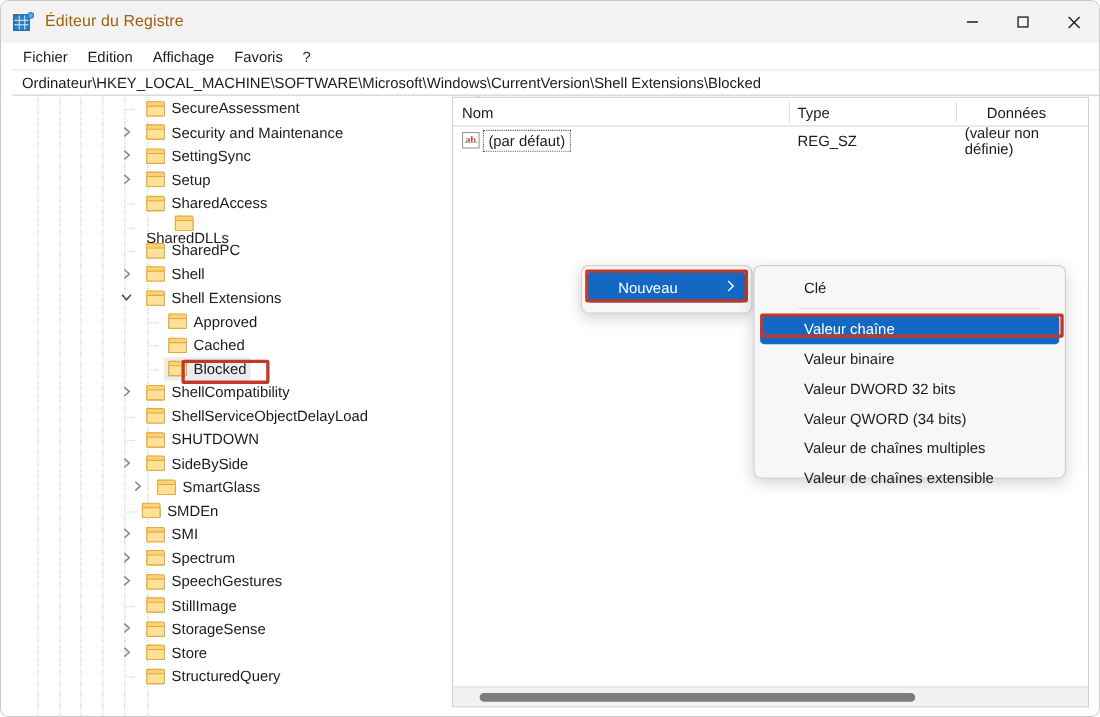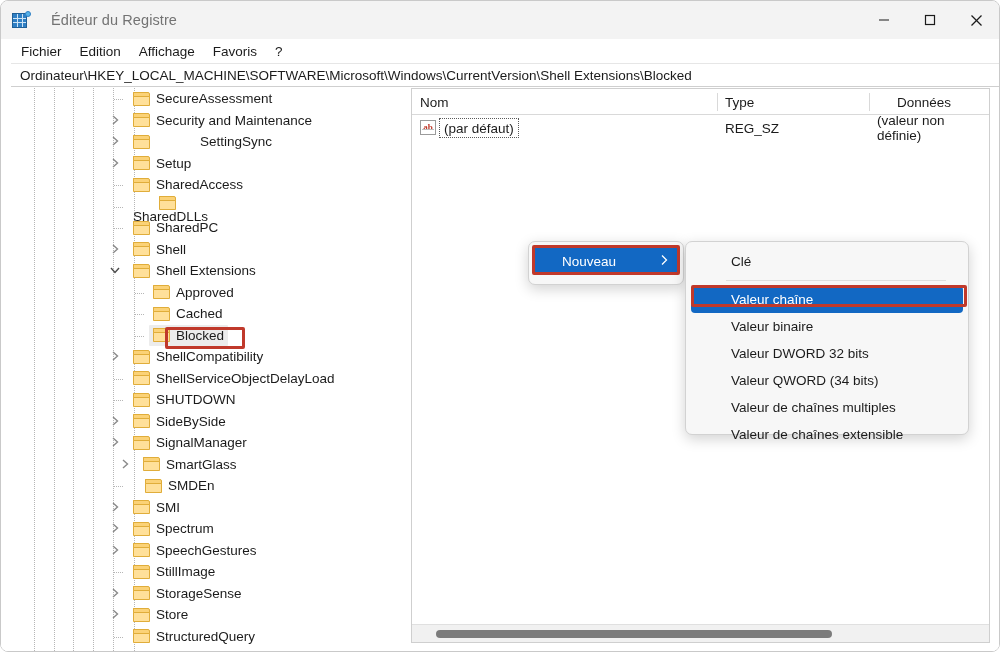--- a/index.html
+++ b/index.html
@@ -39,21 +39,21 @@
   }
   .title-icon .grid::after {
     content: ""; position: absolute; left: 4px; top: 0; width: 1px; height: 100%;
     background: #cfe4f5; box-shadow: 5px 0 0 #cfe4f5;
   }
   .title-icon .dot {
     position: absolute; right: -1px; top: 0px; width: 6px; height: 6px;
     border-radius: 50%; background: #57b2e8; border: 1px solid #2f7fc4;
   }
   .title-text {
-    margin-left: 21px; font-size: 14.5px; color: #737373;
+    margin-left: 11px; font-size: 14.5px; color: #a16207;
     letter-spacing: .1px;
   }
   .win-controls {
     position: absolute; right: 0; top: 0; height: 38px;
     display: flex; align-items: stretch;
   }
   .win-btn {
     width: 46px; display: flex; align-items: center; justify-content: center;
     color: #1b1b1b;
   }
@@ -319,21 +319,21 @@
               </div>
               <span class="tree-label">Security and Maintenance</span>
             </div>
           </div>
           <div class="tree-row" style="height: 21.5px;">
             <div class="chev" style="left: 108px; top: 4px;">
               <svg width="12" height="12" viewBox="0 0 12 12">
                 <polyline points="4,2 8.5,6 4,10" fill="none" stroke="#8a8a8a" stroke-width="1.4"></polyline>
               </svg>
             </div>
-            <div style="position: absolute; left: 132px; top: 0px; height: 21.5px; display: flex; align-items: center; gap: 44px;">
+            <div style="position: absolute; left: 132px; top: 0px; height: 21.5px; display: flex; align-items: center;">
               <div class="folder">
                 <div class="tab"></div>
                 <div class="back"></div>
                 <div class="front"></div>
               </div>
               <span class="tree-label">SettingSync</span>
             </div>
           </div>
           <div class="tree-row" style="height: 21.5px;">
             <div class="chev" style="left: 108px; top: 4px;">
@@ -491,53 +491,38 @@
             </div>
             <div style="position: absolute; left: 132px; top: 0px; height: 21.5px; display: flex; align-items: center;">
               <div class="folder">
                 <div class="tab"></div>
                 <div class="back"></div>
                 <div class="front"></div>
               </div>
               <span class="tree-label">SideBySide</span>
             </div>
           </div>
-          <div class="tree-row" style="height: 21.5px;">
-            <div class="chev" style="left: 108px; top: 4px;">
-              <svg width="12" height="12" viewBox="0 0 12 12">
-                <polyline points="4,2 8.5,6 4,10" fill="none" stroke="#8a8a8a" stroke-width="1.4"></polyline>
-              </svg>
-            </div>
-            <div style="position: absolute; left: 132px; top: 0px; height: 21.5px; display: flex; align-items: center;">
-              <div class="folder">
-                <div class="tab"></div>
-                <div class="back"></div>
-                <div class="front"></div>
-              </div>
-              <span class="tree-label">SignalManager</span>
-            </div>
-          </div>
           <div class="tree-row" style="height: 21.5px; margin-left: 10px;">
             <div class="chev" style="left: 108px; top: 4px;">
               <svg width="12" height="12" viewBox="0 0 12 12">
                 <polyline points="4,2 8.5,6 4,10" fill="none" stroke="#8a8a8a" stroke-width="1.4"></polyline>
               </svg>
             </div>
             <div style="position: absolute; left: 132px; top: 0px; height: 21.5px; display: flex; align-items: center;">
               <div class="folder">
                 <div class="tab"></div>
                 <div class="back"></div>
                 <div class="front"></div>
               </div>
               <span class="tree-label">SmartGlass</span>
             </div>
           </div>
           <div class="tree-row" style="height: 21.5px;">
             <div class="elbow" style="left: 113px; top: 11px;"></div>
-            <div style="position: absolute; left: 144px; top: 0px; height: 21.5px; display: flex; align-items: center;">
+            <div style="position: absolute; left: 128px; top: 0px; height: 21.5px; display: flex; align-items: center;">
               <div class="folder">
                 <div class="tab"></div>
                 <div class="back"></div>
                 <div class="front"></div>
               </div>
               <span class="tree-label">SMDEn</span>
             </div>
           </div>
           <div class="tree-row" style="height: 21.5px;">
             <div class="chev" style="left: 108px; top: 4px;">

